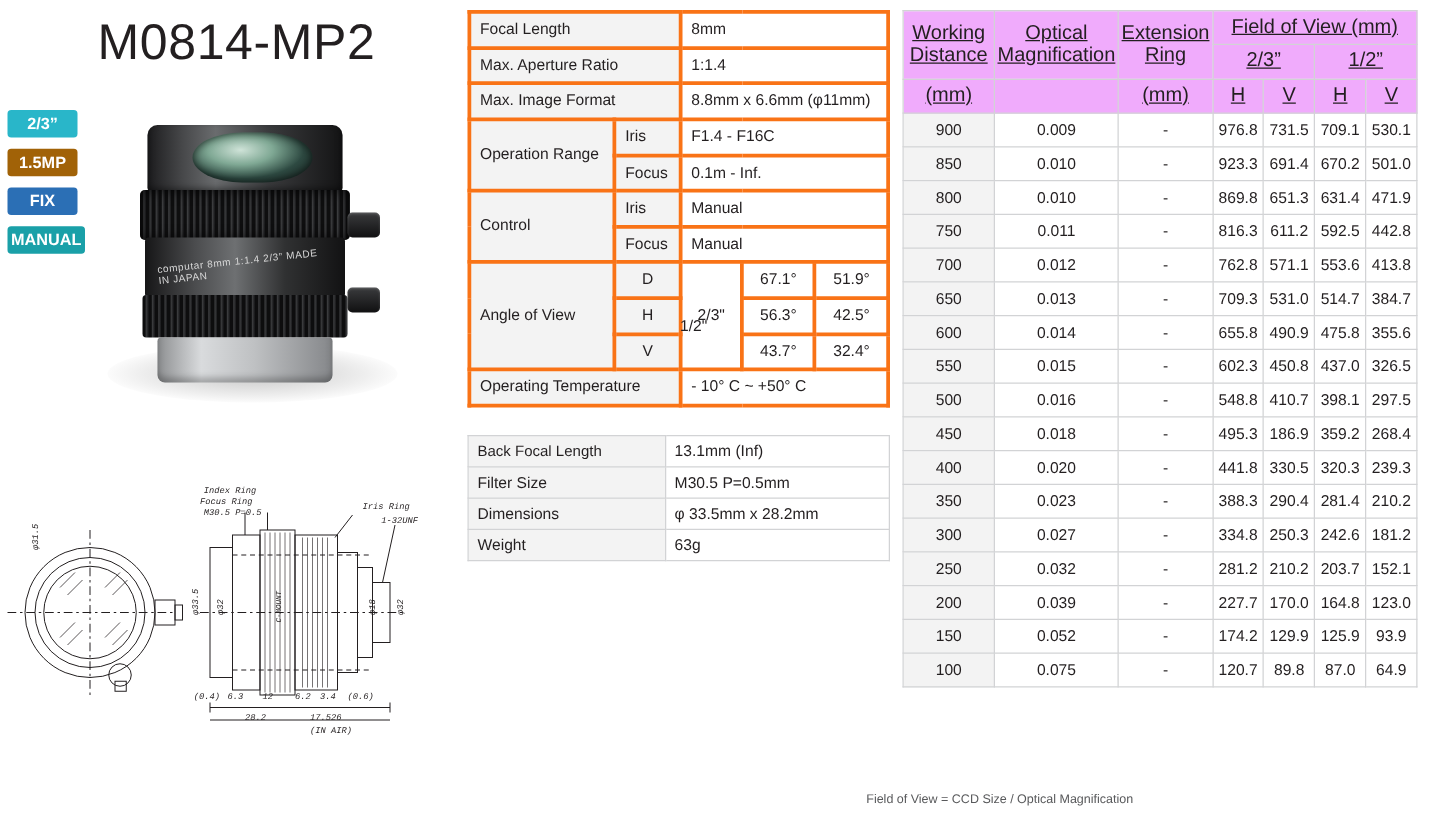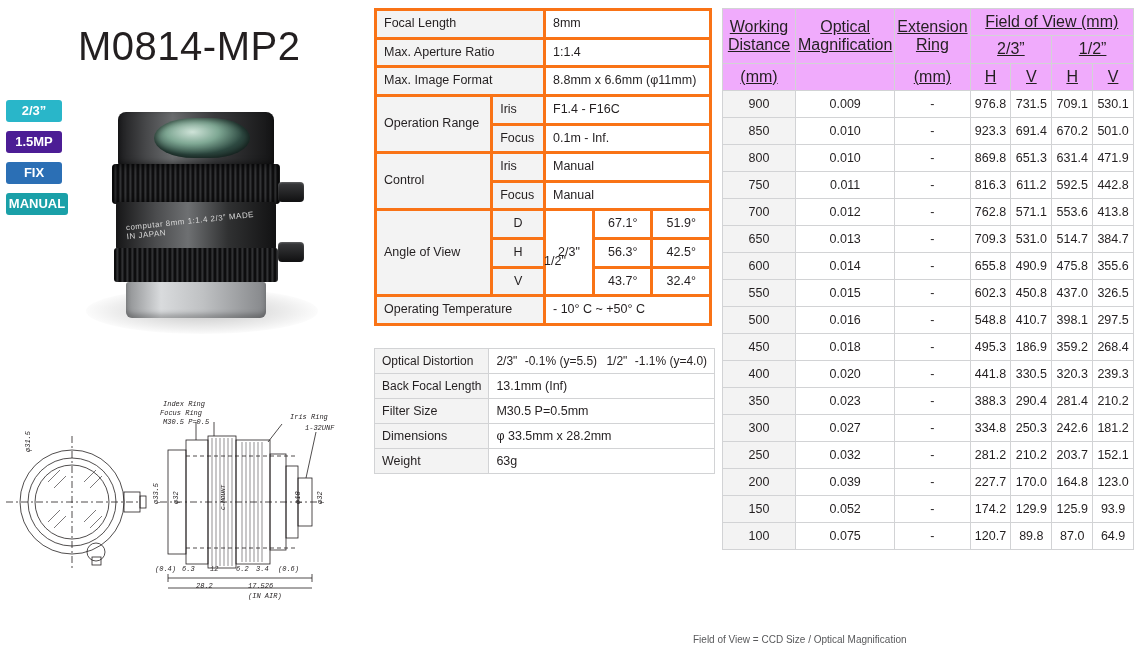--- a/index.html
+++ b/index.html
@@ -13,21 +13,21 @@
     font-family: "Liberation Sans", sans-serif;
     color: #231f20;
     position: relative;
     overflow: hidden;
   }
 
   
   #left-col {
     position: absolute;
     left: 0; top: 0;
-    width: 372px; height: 566px; margin-top: 12px;
+    width: 372px; height: 566px;
   }
   #product-title {
     position: absolute;
     left: 78px; top: 12px;
     font-size: 40px;
     letter-spacing: 0.5px;
     color: #231f20;
     font-weight: 400;
   }
   
@@ -42,21 +42,21 @@
     margin-bottom: 9px;
     border-radius: 3px;
     text-align: center;
     font-size: 13px;
     font-weight: bold;
     padding: 4px 0 5px 0;
     line-height: 1;
     color: #ffffff;
   }
   .badge.wide { width: 62px; }
-  .badge-green { background: #4c1d95; }
+  .badge-green { background: #a16207; }
   .badge-blue  { background: #2b6fb5; }
   .badge-cyan  { background: #29b6c9; }
   .badge-teal  { background: #1aa0a8; }
 
   
   #lens-photo {
     position: absolute;
     left: 78px; top: 80px;
     width: 255px; height: 255px;
   }
@@ -392,29 +392,20 @@
         <td colspan="3">- 10° C ~ +50° C</td>
       </tr>
     </tbody>
   </table>
 
   <div style="position:absolute; left:170px; top:246px; font-size:12.5px;">1/2"</div>
 
   <table class="spec2" id="spec2">
     <tbody>
       <tr>
-        <td class="lbl small-d">Optical Distortion</td>
-        <td class="small-d" style="white-space:nowrap;">
-          <span>2/3"</span>
-          <span style="margin:0 6px 0 4px;">-0.1% (y=5.5)</span>
-          <span>1/2"</span>
-          <span style="margin-left:4px;">-1.1% (y=4.0)</span>
-        </td>
-      </tr>
-      <tr>
         <td class="lbl small-d">Back Focal Length</td>
         <td>13.1mm (Inf)</td>
       </tr>
       <tr>
         <td class="lbl">Filter Size</td>
         <td>M30.5  P=0.5mm</td>
       </tr>
       <tr>
         <td class="lbl">Dimensions</td>
         <td>φ 33.5mm x 28.2mm</td>

